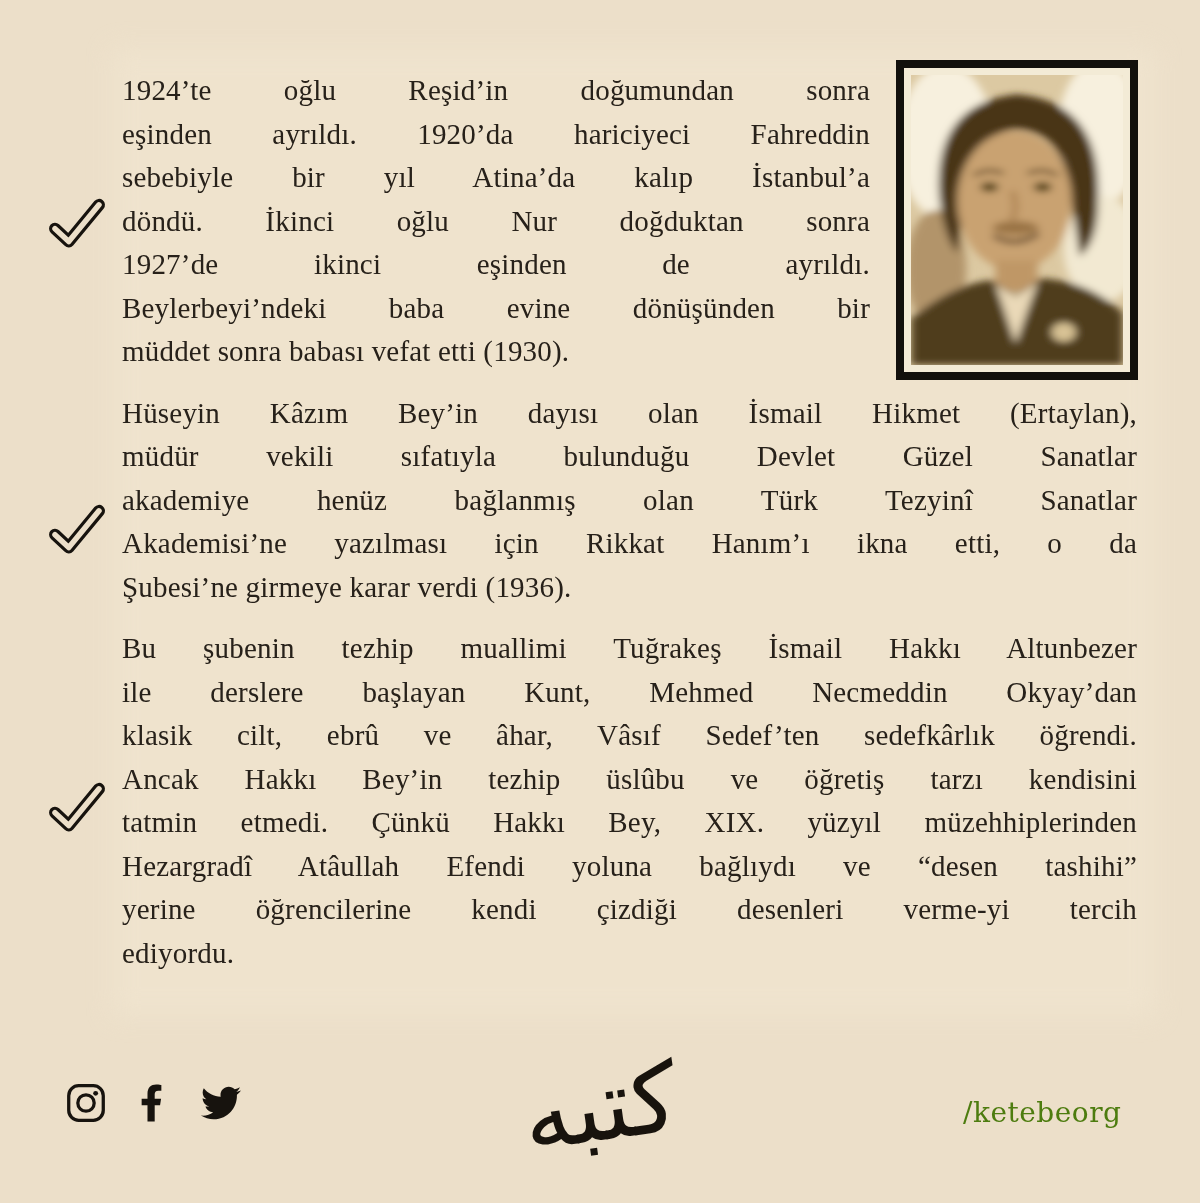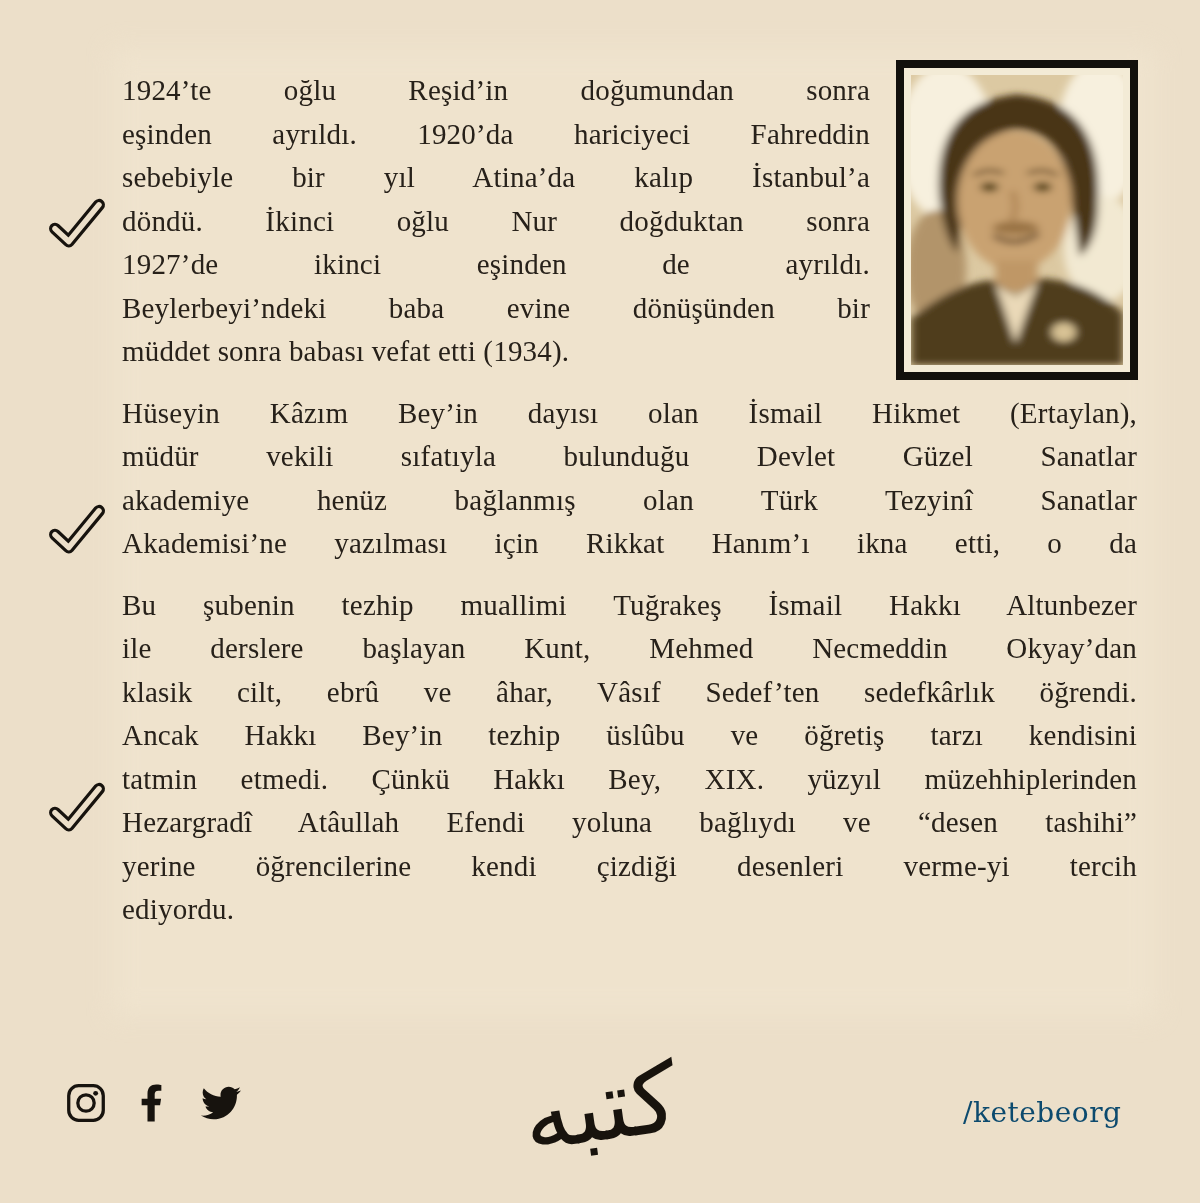--- a/index.html
+++ b/index.html
@@ -43,21 +43,21 @@
   .logo{
     position:absolute;left:520px;top:1032px;width:160px;height:150px;
     display:flex;align-items:center;justify-content:center;
     font-family:"DejaVu Sans", sans-serif;
     font-size:96px;color:#18130d;transform:rotate(-8deg);
     line-height:1;
   }
   .handle{
     position:absolute;left:963px;top:1096px;
     font-family:"DejaVu Serif", serif;
-    font-size:28px;color:#0c4a6e;letter-spacing:.5px;
+    font-size:28px;color:#4d7c0f;letter-spacing:.5px;
   }
 </style>
 </head>
 <body>
 
 <div class="page">
 
   <div class="text-panel"></div>
 
   <svg class="check check-1" viewBox="0 0 72 62">
@@ -104,27 +104,28 @@
   </div>
 
   <div class="content">
       <div class="paragraph narrow">
         <div class="line">1924’te oğlu Reşid’in doğumundan sonra</div>
         <div class="line">eşinden ayrıldı. 1920’da hariciyeci Fahreddin</div>
         <div class="line">sebebiyle bir yıl Atina’da kalıp İstanbul’a</div>
         <div class="line">döndü. İkinci oğlu Nur doğduktan sonra</div>
         <div class="line">1927’de ikinci eşinden de ayrıldı.</div>
         <div class="line">Beylerbeyi’ndeki baba evine dönüşünden bir</div>
-        <div class="line last">müddet sonra babası vefat etti (1934).</div>
+        <div class="line last">müddet sonra babası vefat etti (1930).</div>
       </div>
       <div class="paragraph">
         <div class="line">Hüseyin Kâzım Bey’in dayısı olan İsmail Hikmet (Ertaylan),</div>
         <div class="line">müdür vekili sıfatıyla bulunduğu Devlet Güzel Sanatlar</div>
         <div class="line">akademiye henüz bağlanmış olan Türk Tezyinî Sanatlar</div>
         <div class="line">Akademisi’ne yazılması için Rikkat Hanım’ı ikna etti, o da</div>
+        <div class="line last">Şubesi’ne girmeye karar verdi (1936).</div>
       </div>
       <div class="paragraph">
         <div class="line">Bu şubenin tezhip muallimi Tuğrakeş İsmail Hakkı Altunbezer</div>
         <div class="line">ile derslere başlayan Kunt, Mehmed Necmeddin Okyay’dan</div>
         <div class="line">klasik cilt, ebrû ve âhar, Vâsıf Sedef’ten sedefkârlık öğrendi.</div>
         <div class="line">Ancak Hakkı Bey’in tezhip üslûbu ve öğretiş tarzı kendisini</div>
         <div class="line">tatmin etmedi. Çünkü Hakkı Bey, XIX. yüzyıl müzehhiplerinden</div>
         <div class="line">Hezargradî Atâullah Efendi yoluna bağlıydı ve “desen tashihi”</div>
         <div class="line">yerine öğrencilerine kendi çizdiği desenleri verme-yi tercih</div>
         <div class="line last">ediyordu.</div>

